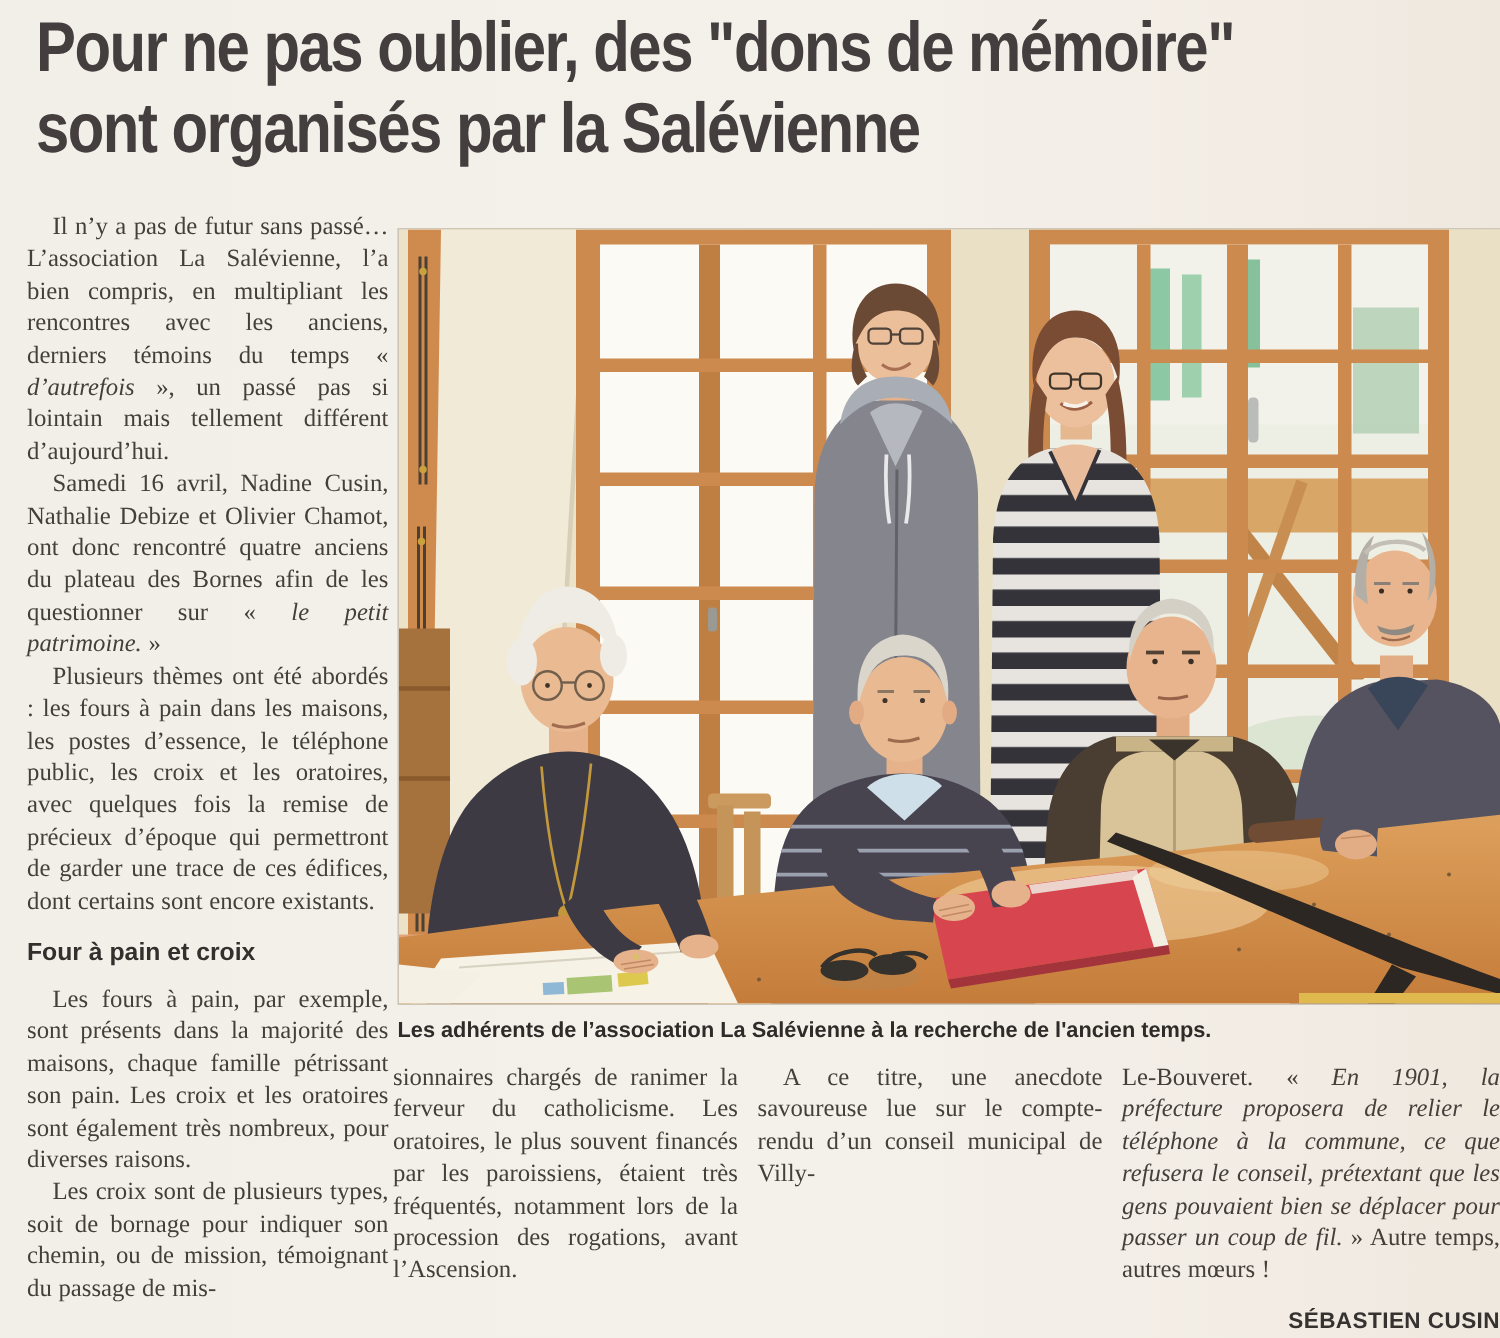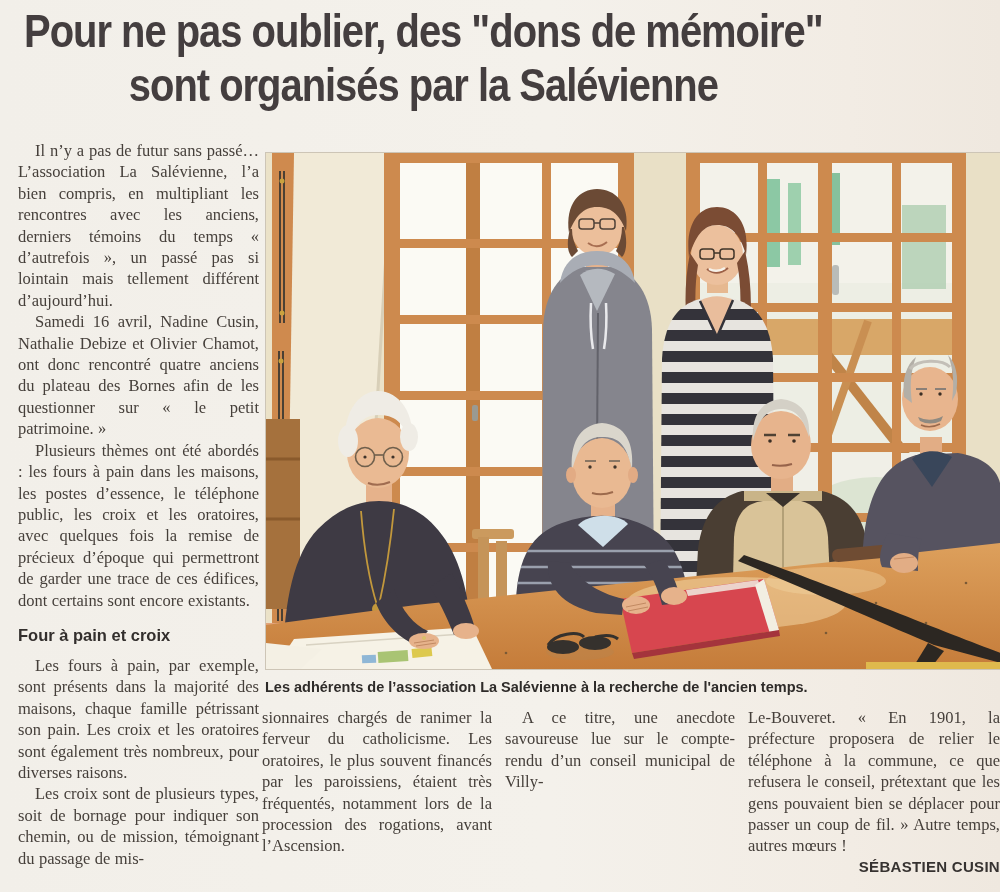--- a/index.html
+++ b/index.html
@@ -2,41 +2,41 @@
 <html lang="fr"><head>
 <meta charset="utf-8">
 <style>
   html,body{margin:0;padding:0;background:#e8e4dc;}
   .page{
     position:relative;width:1000px;height:892px;overflow:hidden;
     background:linear-gradient(90deg,#f2efe9 0%,#f4f1eb 55%,#f2ece4 85%,#efe8df 100%);
     font-family:"Liberation Serif",serif;color:#46403b;
   }
   .headline{position:absolute;left:24px;top:4px;margin:0;font-family:"Liberation Sans",sans-serif;
-    font-weight:700;color:#443e3f;text-align:center;}
+    font-weight:700;color:#443e3f;}
   .hl{display:block;white-space:nowrap;font-size:47px;line-height:54px;letter-spacing:-1.2px;
     transform:scaleX(.85);transform-origin:0 50%;}
   .col{position:absolute;}
   .col1{left:18px;top:140px;width:241px;}
   .para{margin:0;font-size:16.5px;line-height:21.4px;text-align:justify;hyphens:auto;-webkit-hyphens:auto;
     color:#453f3a;word-spacing:.02em;}
   .para.indent{text-indent:17px;}
-  .it{}
+  .it{font-style:italic;}
   .subhead{font-family:"Liberation Sans",sans-serif;font-weight:700;font-size:16.5px;color:#332f2d;
     margin:15px 0 10px;}
   .photo{position:absolute;left:265px;top:152px;width:735px;height:516px;margin:0;
     border:1px solid #cdc5b6;box-sizing:content-box;background:#ece3cb;}
   .photo svg{display:block;width:735px;height:516px;}
   .caption{position:absolute;left:265px;top:679px;width:735px;font-family:"Liberation Sans",sans-serif;
     font-weight:700;font-size:14.5px;color:#2e2b29;}
   .bottom{position:absolute;left:262px;top:707px;width:738px;display:flex;gap:13px;}
   .colb{width:230px;position:static;}
   .colb-last{width:252px;}
   .byline{font-family:"Liberation Sans",sans-serif;font-weight:700;font-size:15px;text-align:right;
-    color:#363230;margin-top:1px;letter-spacing:.3px;}
+    color:#363230;margin-top:15px;letter-spacing:.3px;}
 </style>
 </head>
 <body>
 
 <div class="page">
 
   <h1 class="headline">
     <span class="hl">Pour ne pas oublier, des "dons de mémoire"</span>
     <span class="hl">sont organisés par la Salévienne</span>
   </h1>

